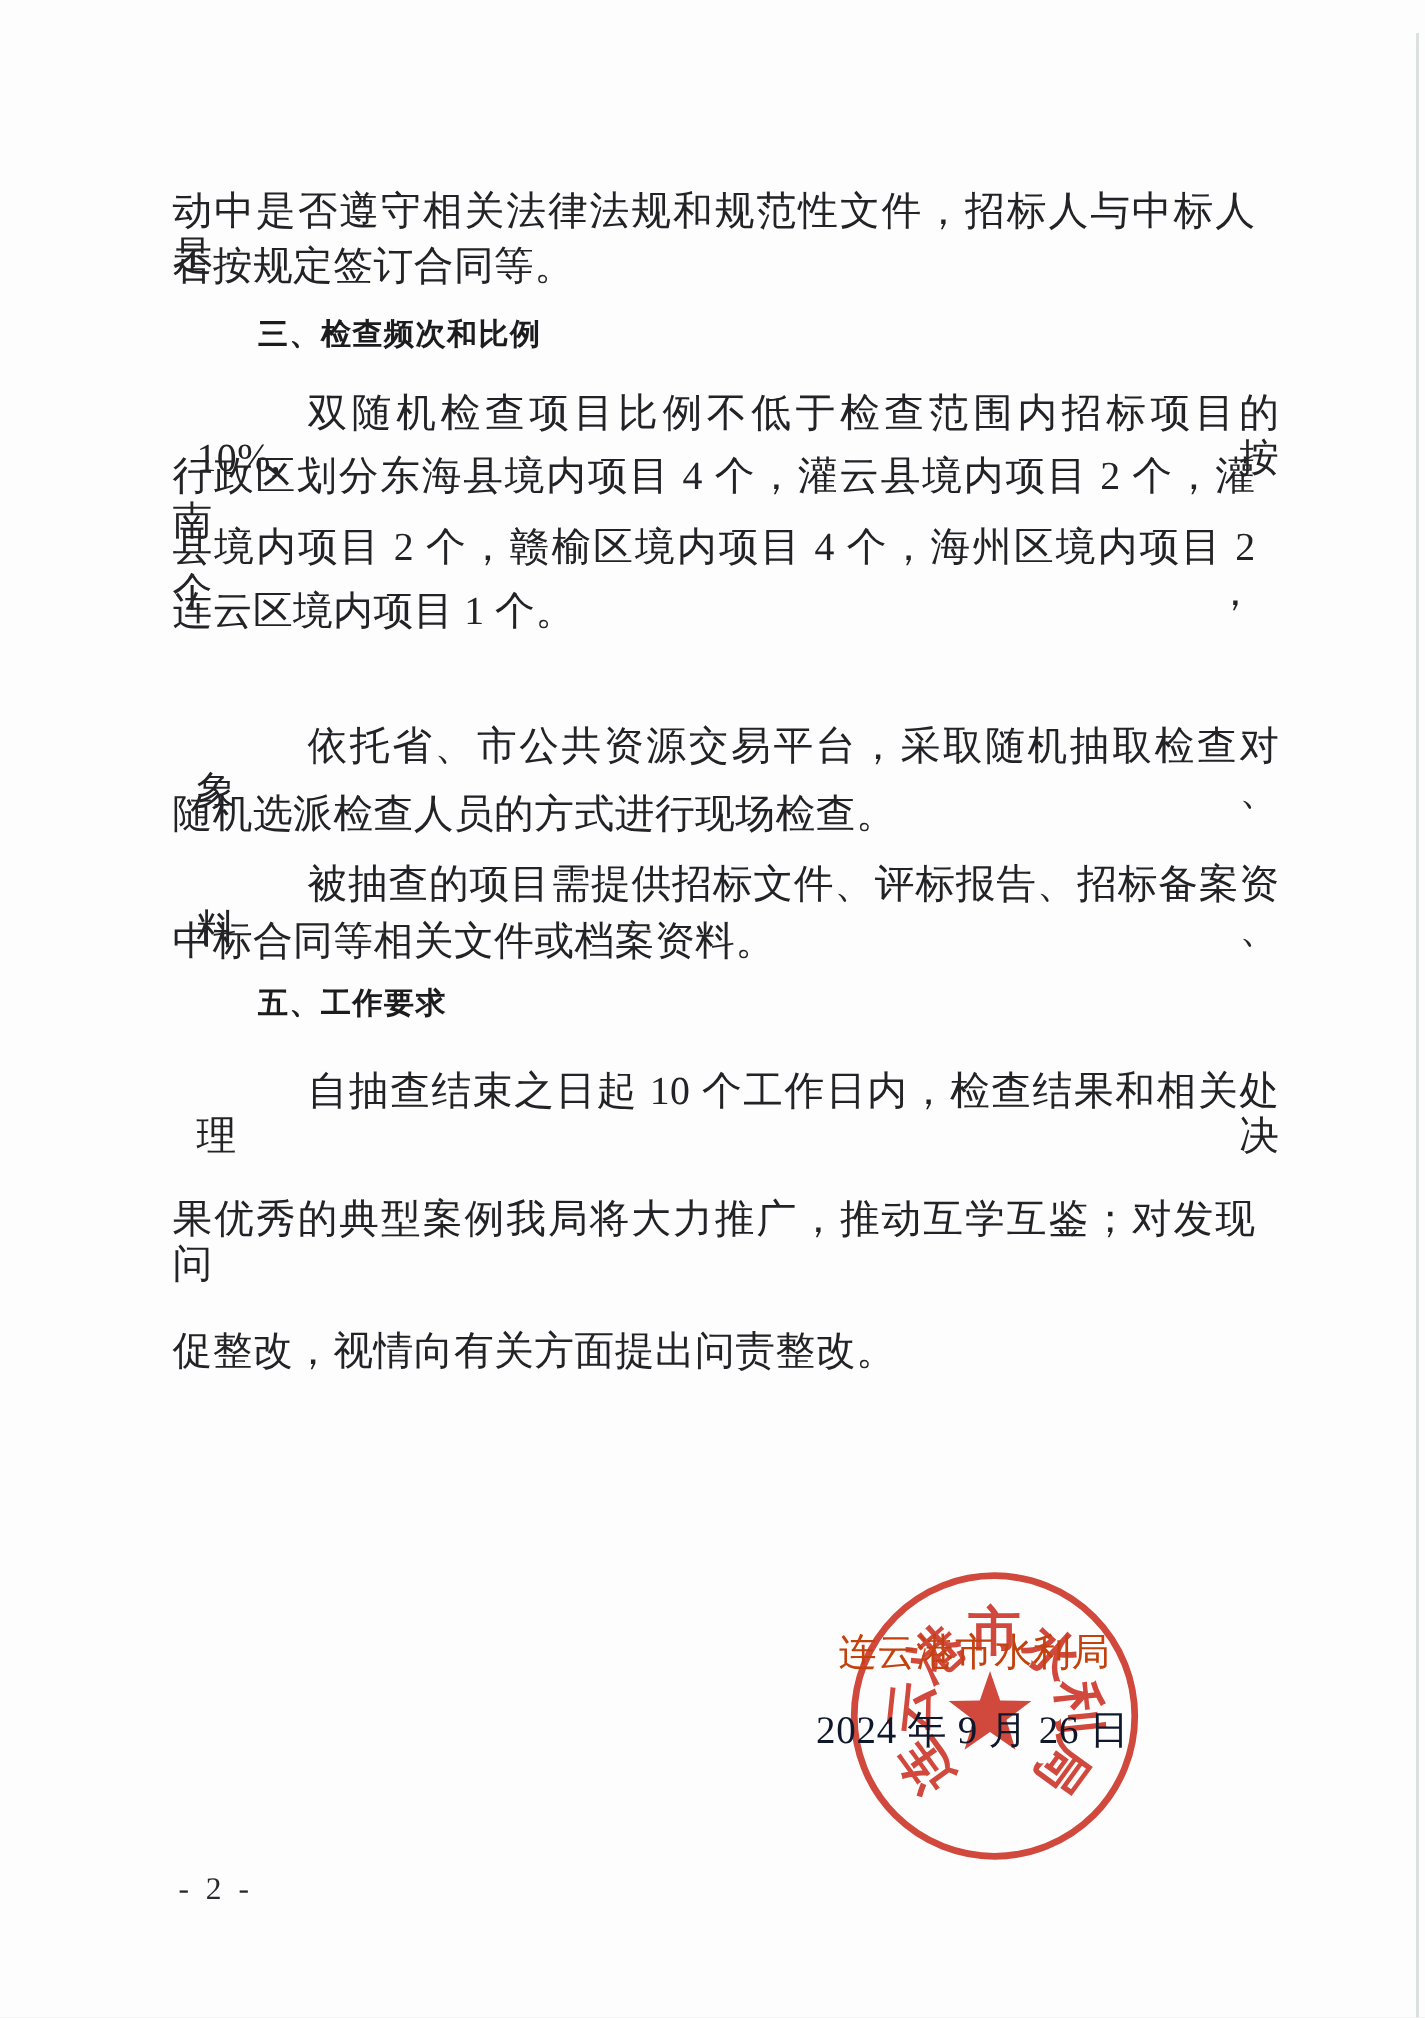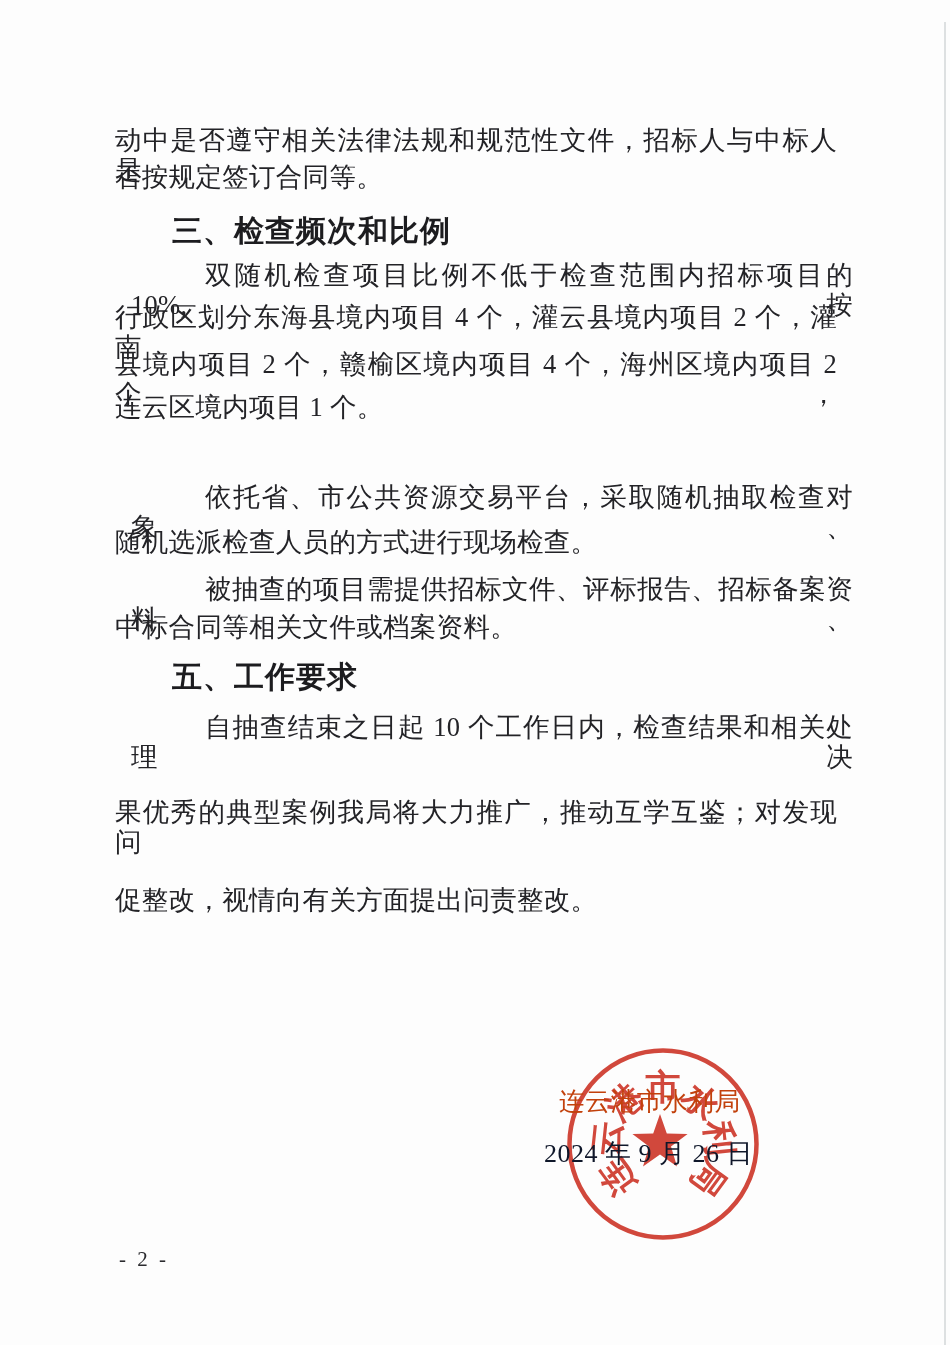--- a/index.html
+++ b/index.html
@@ -25,23 +25,23 @@
   .line.fill{
     white-space:normal;
     text-align:justify;
     text-align-last:justify;
     text-justify:inter-character;
   }
   .line.indent{ text-indent:74px;margin-left:16px; }
   .heading{
     position:absolute;
     left:172px;
-    font-size:30px;
+    font-size:20px;
     line-height:1.1;
-    font-family:Liberation Serif, serif;
+    font-family:Liberation Mono, monospace;
     font-weight:700;
     letter-spacing:1px;
     color:#1c1c1f;
     white-space:nowrap;
   }
   .sig-org{
     position:absolute;
     left:559px;top:1084px;
     font-size:25.5px;
     letter-spacing:0.4px;

